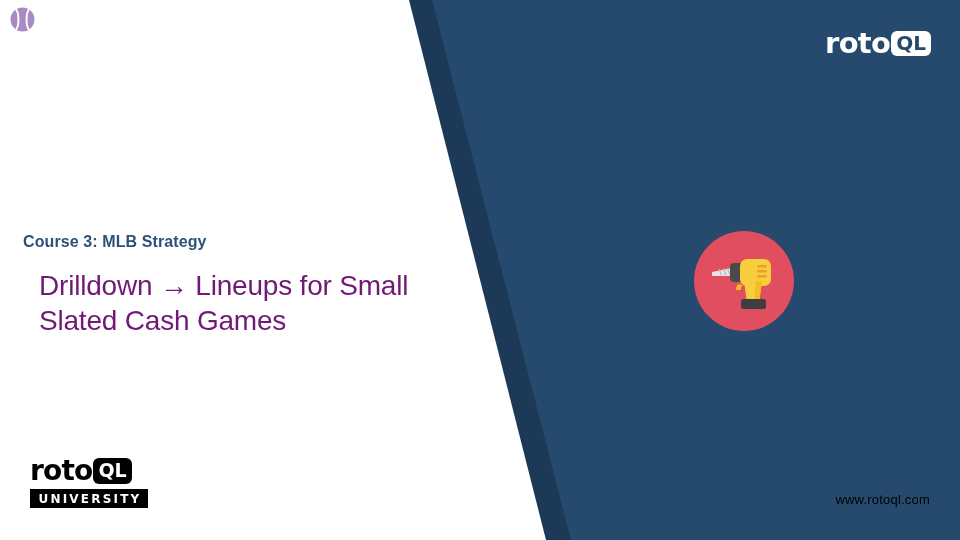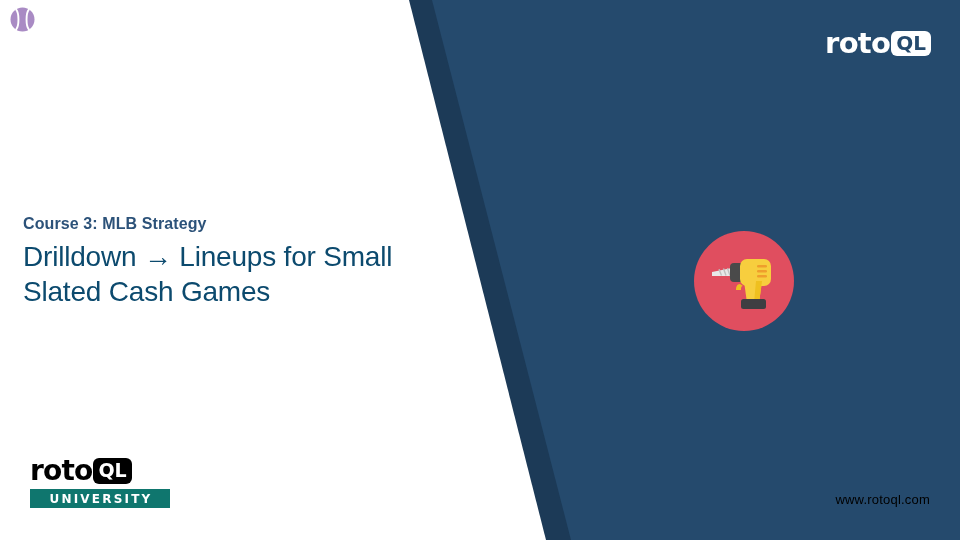--- a/index.html
+++ b/index.html
@@ -77,37 +77,37 @@
     color: #254A6D;
     letter-spacing: 0px;
     font-family: "DejaVu Sans", sans-serif;
     display: block;
   }
 
   
   .title-block {
     position: absolute;
     left: 23px;
-    top: 214px;
+    top: 232px;
     width: 430px;
   }
   .eyebrow {
     font-size: 16px;
     font-weight: 700;
     color: #2C5279;
     line-height: 1.25;
     margin: 0 0 5px 0;
     letter-spacing: 0.1px;
   }
   .headline {
     font-size: 28px;
     font-weight: 400;
-    color: #0c4a6e;
+    color: #701a75;
     line-height: 1.25;
-    margin: 0;
+    margin: 16px;
     letter-spacing: -0.2px;
   }
 
   
   .drill-badge {
     position: absolute;
     left: 694px;
     top: 231px;
     width: 100px;
     height: 100px;
@@ -149,26 +149,26 @@
   }
   .uni-ql-box span {
     font-size: 19px;
     font-weight: 700;
     color: #ffffff;
     font-family: "DejaVu Sans", sans-serif;
     display: block;
   }
   .uni-bar {
     margin-top: 3px;
-    background: #0f766e;
+    background: #000000;
     height: 19px;
     display: flex;
     align-items: center;
     justify-content: center;
-    width: 140px;
+    width: 118px;
   }
   .uni-bar span {
     color: #ffffff;
     font-size: 12px;
     font-weight: 700;
     letter-spacing: 2.2px;
     font-family: "DejaVu Sans", sans-serif;
     padding-left: 2px;
   }
 

